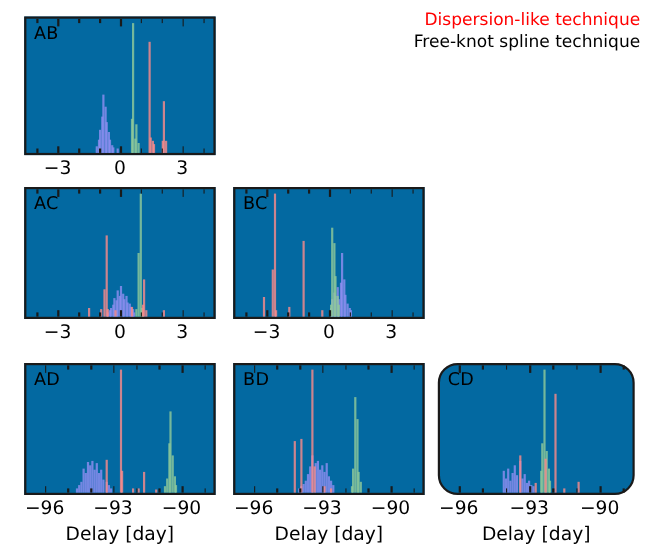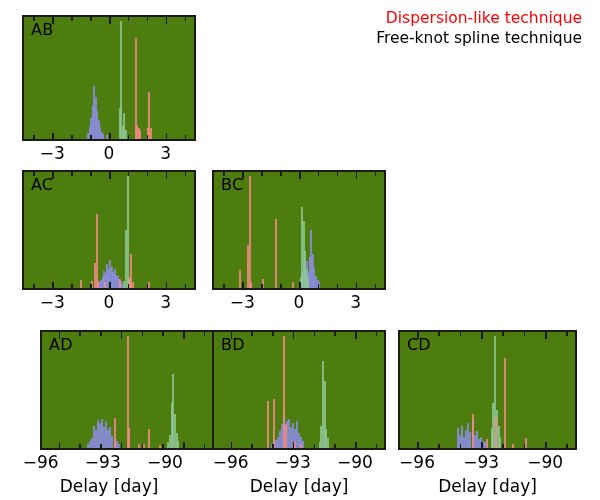--- a/index.html
+++ b/index.html
@@ -34,21 +34,21 @@
     font-size: 15.5px;
     white-space: nowrap;
     display: block;
   }
 
   
   .panel {
     position: absolute;
     box-sizing: border-box;
     border: 2.1px solid #1a1a1a;
-    background: #4d7c0f;
+    background: #0369a1;
   }
   .plot-area {
     position: absolute;
     left: 0; top: 0; right: 0; bottom: 0;
     overflow: hidden;
   }
   .panel-label {
     position: absolute;
     left: 7px;
     top: 3px;
@@ -269,21 +269,21 @@
           <div class="tick top minor" style="left: 160.556px;"></div>
           <div class="tick bot minor" style="left: 160.556px;"></div>
         </div>
         <div class="panel-label">BC</div>
       </div>
       <div class="xticklabels" style="left: 212px; top: 292px; width: 174px; position: absolute;">
         <span class="xticklabel" style="left: 30.3333px;">−3</span>
         <span class="xticklabel" style="left: 87px;">0</span>
         <span class="xticklabel" style="left: 143.667px;">3</span>
       </div>
-      <div class="panel" style="left: 40px; top: 330px; width: 174px; height: 120px; padding-left: 40px;">
+      <div class="panel" style="left: 22px; top: 330px; width: 174px; height: 120px; padding-left: 40px;">
         <div class="plot-area">
           <div class="bar series-blue" style="left: 44.6098px; width: 2px; height: 4.48px; opacity: 0.82;"></div>
           <div class="bar series-blue" style="left: 46.6829px; width: 2px; height: 6.72px; opacity: 0.82;"></div>
           <div class="bar series-blue" style="left: 48.7561px; width: 2px; height: 10.08px; opacity: 0.82;"></div>
           <div class="bar series-blue" style="left: 50.8293px; width: 2px; height: 22.4px; opacity: 0.82;"></div>
           <div class="bar series-blue" style="left: 52.9024px; width: 2px; height: 17.92px; opacity: 0.82;"></div>
           <div class="bar series-blue" style="left: 54.9756px; width: 2px; height: 28px; opacity: 0.82;"></div>
           <div class="bar series-blue" style="left: 57.0488px; width: 2px; height: 24.64px; opacity: 0.82;"></div>
           <div class="bar series-blue" style="left: 59.122px; width: 2px; height: 29.12px; opacity: 0.82;"></div>
           <div class="bar series-blue" style="left: 61.1951px; width: 2px; height: 21.28px; opacity: 0.82;"></div>
@@ -381,21 +381,21 @@
           <div class="tick bot minor" style="left: 161.707px;"></div>
         </div>
         <div class="panel-label">BD</div>
       </div>
       <div class="xticklabels" style="left: 212px; top: 452px; width: 174px; position: absolute;">
         <span class="xticklabel" style="left: 18.5854px;">−96</span>
         <span class="xticklabel" style="left: 80.7805px;">−93</span>
         <span class="xticklabel" style="left: 142.976px;">−90</span>
       </div>
       <div class="xaxis-title" style="left: 212px; width: 174px; top: 476px;">Delay [day]</div>
-      <div class="panel" style="left: 398px; top: 330px; width: 179px; height: 120px;">
+      <div class="panel" style="left: 398px; top: 330px; width: 179px; height: 120px; border-radius: 18px;">
         <div class="plot-area">
           <div class="bar series-blue" style="left: 56.622px; width: 2px; height: 20.16px; opacity: 0.82;"></div>
           <div class="bar series-blue" style="left: 58.7561px; width: 2px; height: 13.44px; opacity: 0.82;"></div>
           <div class="bar series-blue" style="left: 60.8902px; width: 2px; height: 22.4px; opacity: 0.82;"></div>
           <div class="bar series-blue" style="left: 63.0244px; width: 2px; height: 11.2px; opacity: 0.82;"></div>
           <div class="bar series-blue" style="left: 65.1585px; width: 2px; height: 17.92px; opacity: 0.82;"></div>
           <div class="bar series-blue" style="left: 67.2927px; width: 2px; height: 24.64px; opacity: 0.82;"></div>
           <div class="bar series-blue" style="left: 69.4268px; width: 2px; height: 15.68px; opacity: 0.82;"></div>
           <div class="bar series-blue" style="left: 71.561px; width: 2px; height: 29.12px; opacity: 0.82;"></div>
           <div class="bar series-blue" style="left: 73.6951px; width: 2px; height: 13.44px; opacity: 0.82;"></div>

